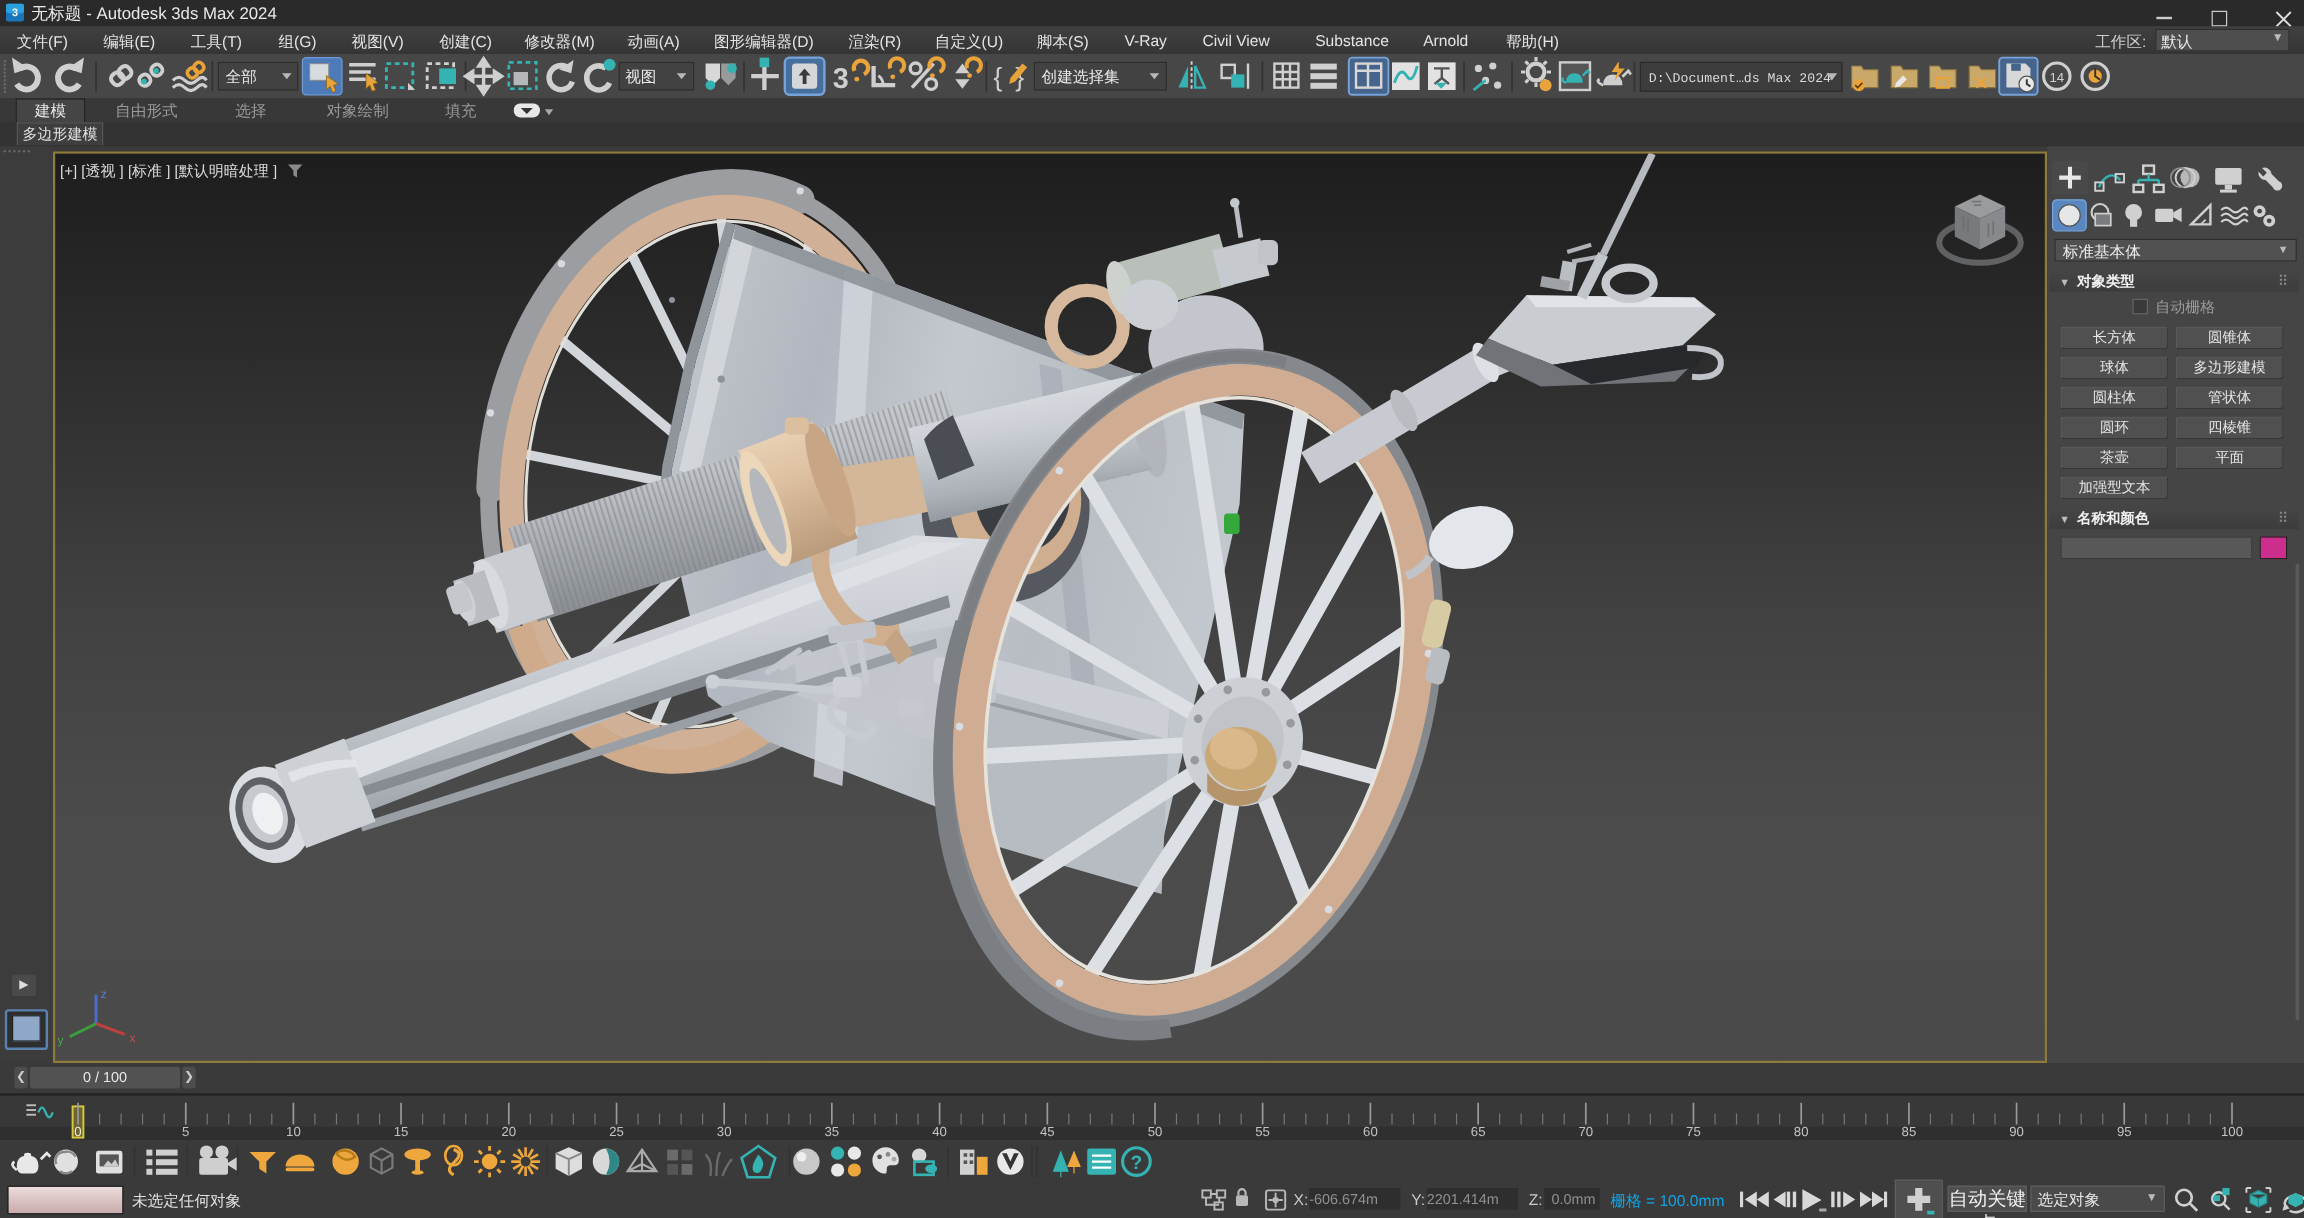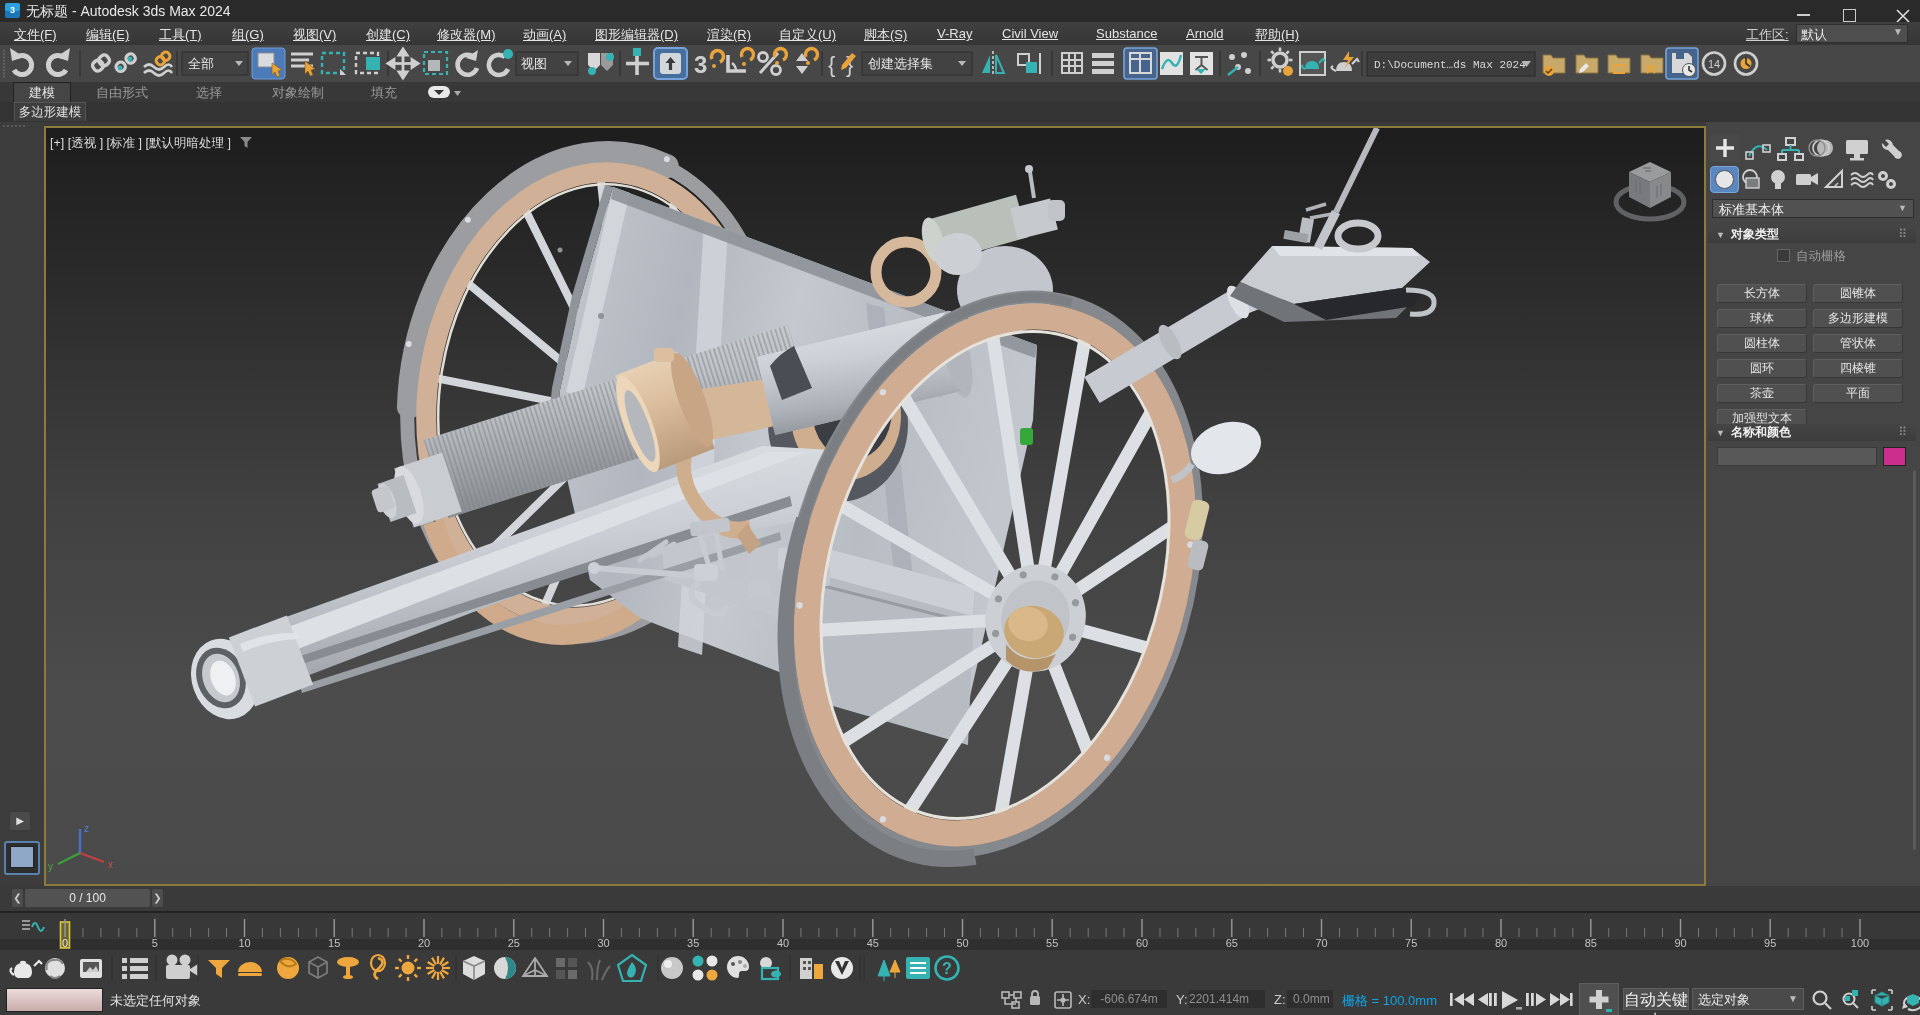--- a/index.html
+++ b/index.html
@@ -1,29 +1,29 @@
 <!DOCTYPE html>
 <html><head>
 <meta charset="utf-8">
 <style>
 * { margin:0; padding:0; box-sizing:border-box; }
 html,body { width:1920px; height:1015px; overflow:hidden; background:#3a3a3a; }
 body { font-family:"Liberation Sans", sans-serif; position:relative; }
 .abs { position:absolute; }
 #titlebar { left:0; top:0; width:1920px; height:22px; background:#2a2a2a; color:#e8e8e8; }
 #menubar { left:0; top:22px; width:1920px; height:23px; background:linear-gradient(#404040,#353535); color:#e4e4e4; font-size:13px; }
-.menuitem { position:absolute; top:4px;text-decoration:underline; }
+.menuitem { position:absolute; top:4px; }
 #toolbar { left:0; top:45px; width:1920px; height:37px; background:#474747; }
 #ribbontabs { left:0; top:82px; width:1920px; height:20px; background:#383838; font-size:13px; }
 #ribbonsub { left:0; top:102px; width:1920px; height:20px; background:#333333; font-size:13px; }
 #leftstrip { left:0; top:122px; width:44px; height:764px; background:#3c3c3c; }
 #rightpanel { left:1706px; top:122px; width:214px; height:764px; background:#454545; }
 #sliderrow { left:0; top:886px; width:1920px; height:25px; background:#3a3a3a; }
 #statusbar { left:0; top:986px; width:1920px; height:29px; background:#3a3a3a; }
-.panelbtn { position:absolute; background:#505050; border:1px solid #5e5e5e; border-bottom-color:#373737; border-right-color:#373737; border-radius:3px; color:#e6e6e6; font-size:12px; text-align:center; line-height:17px; width:90px; height:19px;margin-top:12px; }
+.panelbtn { position:absolute; background:#505050; border:1px solid #5e5e5e; border-bottom-color:#373737; border-right-color:#373737; border-radius:3px; color:#e6e6e6; font-size:12px; text-align:center; line-height:17px; width:90px; height:19px; }
 .rollhdr { position:absolute; left:1708px; width:208px; height:17px; background:linear-gradient(#454545,#3c3c3c); border-radius:3px 3px 0 0; color:#f0f0f0; font-weight:bold; font-size:12px; line-height:17px; }
 </style>
 </head>
 <body>
 <div id="titlebar" class="abs">
   <svg class="abs" style="left:5px;top:3px" width="15" height="16">
       <rect x="0" y="0" width="15" height="15" rx="2" fill="#1a76b8"></rect>
       <rect x="0" y="0" width="15" height="8" rx="2" fill="#2aa0dc"></rect>
       <text x="7.5" y="10" font-size="9" fill="#fff" text-anchor="middle" font-weight="bold">3</text>
     </svg>
@@ -829,21 +829,21 @@
       <line x1="910" y1="18" x2="926" y2="18"></line>
       <line x1="910" y1="23" x2="926" y2="23"></line>
     </g>
 <circle cx="947" cy="18" r="11.5" fill="none" stroke="#35b2b2" stroke-width="2.6"></circle>
     <text x="947" y="24" text-anchor="middle" font-size="16" font-weight="bold" fill="#35b2b2">?</text>
 </svg>
 <div id="statusbar" class="abs">
   <span class="abs" style="left:6px;top:2px;width:97px;height:24px;background:linear-gradient(#ecdcdc,#c9abab);border:1px solid #222"></span>
   <span class="abs" style="left:110px;top:6px;color:#e0e0e0;font-size:13px">未选定任何对象</span>
   <span class="abs" style="left:1078px;top:6px;color:#ccc;font-size:13px">X:</span>
-  <span class="abs" style="left:1091px;top:4px;width:76px;height:18px;background:#2e2e2e;color:#909090;font-size:12px;text-align:center;line-height:18px">-606.674m</span>
+  <span class="abs" style="left:1091px;top:4px;width:76px;height:18px;background:#2e2e2e;color:#909090;font-size:12px;text-align:left;line-height:18px">-606.674m</span>
   <span class="abs" style="left:1176px;top:6px;color:#ccc;font-size:13px">Y:</span>
   <span class="abs" style="left:1189px;top:4px;width:76px;height:18px;background:#2e2e2e;color:#909090;font-size:12px;text-align:left;line-height:18px">2201.414m</span>
   <span class="abs" style="left:1274px;top:6px;color:#ccc;font-size:13px">Z:</span>
   <span class="abs" style="left:1287px;top:4px;width:46px;height:18px;background:#2e2e2e;color:#909090;font-size:12px;text-align:left;padding-left:6px;line-height:18px">0.0mm</span>
   <span class="abs" style="left:1338px;top:6px;color:#0ea5e9;font-size:13px;background:#3a3a3a;padding:0 4px">栅格 = 100.0mm</span>
   <svg class="abs" style="left:1444px;top:2px" width="130" height="24" id="playback">
 <g fill="#d8d8d8">
         <rect x="6" y="5" width="2.6" height="13"></rect>
         <path d="M20,5 l-10,6.5 10,6.5 Z"></path>
         <path d="M30,5 l-10,6.5 10,6.5 Z"></path>

